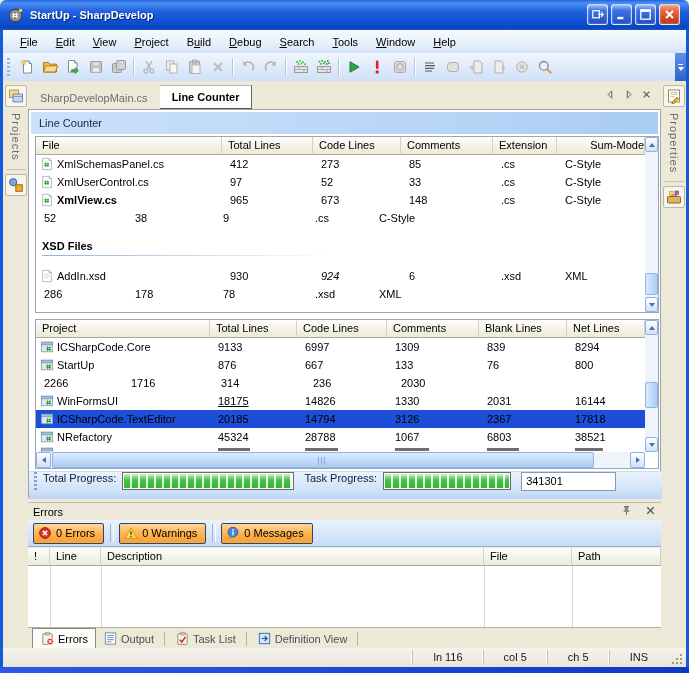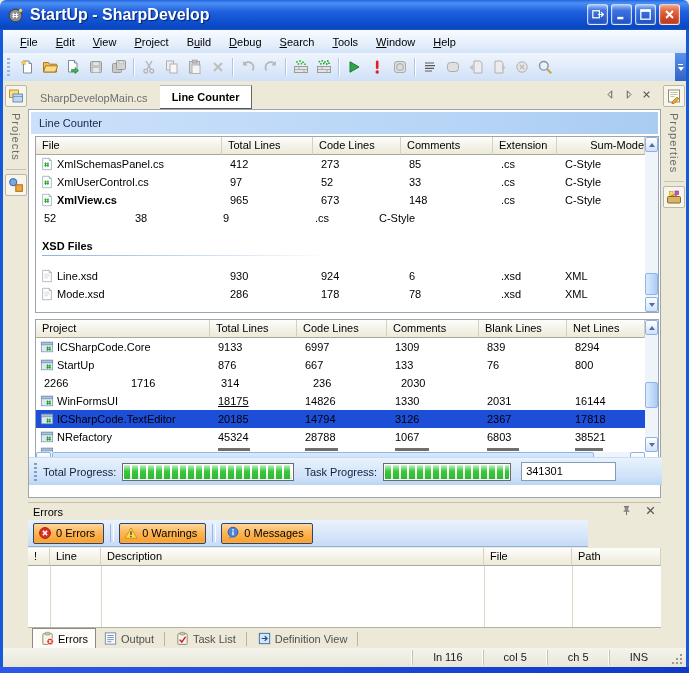--- a/index.html
+++ b/index.html
@@ -5,21 +5,21 @@
   html,body{margin:0;padding:0;}
   body{width:689px;height:673px;position:relative;overflow:hidden;background:#ECE9D8;
        font-family:"Liberation Sans","DejaVu Sans",sans-serif;font-size:11px;color:#000;}
   .ic{display:inline-flex;align-items:center;justify-content:center;line-height:0;}
 
   
   .titlebar{position:absolute;left:0;top:0;width:689px;height:30px;border-radius:6px 6px 0 0;
     background:linear-gradient(180deg,#2663E0 0%,#4A90F4 10%,#2160DE 38%,#0D4FD0 75%,#0A46BE 93%,#1656CC 100%);
     display:flex;align-items:center;}
   .app-icon{margin-left:7px;}
-  .title-text{color:#fff;font-weight:bold;font-size:16px;margin-left:6px;text-shadow:1px 1px 1px rgba(0,25,90,.85);}
+  .title-text{color:#fff;font-weight:bold;font-size:11px;margin-left:6px;text-shadow:1px 1px 1px rgba(0,25,90,.85);}
   .tb-buttons{position:absolute;right:9px;top:4px;display:flex;gap:3px;}
   .tb-btn{width:21px;height:21px;border-radius:3px;border:1px solid rgba(255,255,255,.75);box-sizing:border-box;
     display:flex;align-items:center;justify-content:center;
     background:linear-gradient(180deg,#9CC0F8 0%,#3E74E0 28%,#2C5FD0 70%,#1E4FC0 100%);
     box-shadow:inset 0 0 2px rgba(255,255,255,.5);}
   .tb-btn.close-button{background:linear-gradient(180deg,#F2A48C 0%,#E06A45 30%,#CC4422 75%,#B53A1B 100%);}
   .border-left{position:absolute;left:0;top:30px;width:3px;height:643px;background:#155AD8;}
   .border-right{position:absolute;right:0;top:30px;width:3px;height:643px;background:#155AD8;}
   .border-bottom{position:absolute;left:0;top:667px;width:689px;height:6px;background:linear-gradient(90deg,#2C57E8,#0F38C8);}
 
@@ -89,38 +89,38 @@
   .tri-left{width:0;height:0;border-top:3px solid transparent;border-bottom:3px solid transparent;border-right:4px solid #4D6FA8;}
   .tri-right{width:0;height:0;border-top:3px solid transparent;border-bottom:3px solid transparent;border-left:4px solid #4D6FA8;}
   .sb-thumb-v{position:absolute;left:0;width:13px;background:linear-gradient(90deg,#DCEBFD,#A9CCF6);
     border:1px solid #90B4E6;border-radius:2px;box-sizing:border-box;}
   .sb-thumb-h{position:absolute;top:0;height:16px;background:linear-gradient(180deg,#DCEBFD,#A9CCF6);
     border:1px solid #90B4E6;border-radius:2px;box-sizing:border-box;}
   .sb-thumb-h::after{content:"";position:absolute;left:50%;top:4px;width:9px;height:8px;margin-left:-5px;
     background:repeating-linear-gradient(90deg,#7FA8DC 0 1px,rgba(0,0,0,0) 1px 3px);}
 
   
-  .prog-band{position:absolute;left:0;top:347px;width:633px;height:28px;box-sizing:border-box;
+  .prog-band{position:absolute;left:0;top:361px;width:633px;height:28px;box-sizing:border-box;
     border-top:1px solid #C7DCF6;background:linear-gradient(180deg,#E9F2FD 0%,#CFE2F8 70%,#BBD5F4 100%);
-    display:flex;align-items:center;}
+    display:flex;}
   .prog-grip{width:3px;height:18px;margin:0 6px 0 5px;background:repeating-linear-gradient(180deg,#7E9FCB 0 2px,rgba(0,0,0,0) 2px 4px);}
   .prog-label{color:#0f1e3d;margin-right:6px;white-space:nowrap;}
   .pbar{height:18px;border:1px solid #6B6B6B;background:#fff;padding:1px;box-sizing:border-box;margin-right:10px;}
   .pbar .fill{height:100%;
     background:linear-gradient(180deg,rgba(255,255,255,.75),rgba(255,255,255,0) 45%,rgba(0,90,0,.14)),
                repeating-linear-gradient(90deg,#38C838 0 6px,#fff 6px 8px);}
   .counter-box{width:95px;height:19px;background:#fff;border:1px solid #7F9DB9;box-sizing:border-box;
     line-height:17px;padding-left:4px;}
 
   
   .errors{position:absolute;left:28px;top:502px;width:633px;height:146px;background:#ECE9D8;border-top:1px solid #C4C0AE;}
   .err-title{position:absolute;left:0;top:0;width:633px;height:17px;display:flex;align-items:center;}
   .err-title span{margin-left:5px;}
   .err-title-icons{position:absolute;right:4px;top:1px;display:flex;gap:6px;}
-  .err-toolbar{position:absolute;left:0;top:17px;width:560px;height:27px;display:flex;align-items:center;
+  .err-toolbar{position:absolute;left:0;top:17px;width:633px;height:27px;display:flex;align-items:center;
     background:linear-gradient(180deg,#EAF2FC 0%,#D6E5FA 60%,#C6DBF7 100%);border-bottom:1px solid #8FB0DC;box-sizing:border-box;}
   .err-btn{display:flex;align-items:center;gap:4px;height:21px;margin-left:5px;padding:0 8px 0 4px;
     border:1px solid #31446E;border-radius:2px;box-sizing:border-box;
     background:linear-gradient(180deg,#FFD79E 0%,#FDB656 45%,#F9A332 90%,#FBAE44 100%);}
   .err-sep{width:2px;height:18px;margin-left:6px;border-left:1px solid #9AB5E0;border-right:1px solid #FFF;}
   .err-grid{position:absolute;left:0;top:45px;width:633px;height:79px;background:#fff;}
   .err-grid .thead{height:18px;}
   .vline{position:absolute;top:18px;width:1px;height:61px;background:#DCD9C9;}
   .b-tabs{position:absolute;left:0;top:124px;width:633px;height:22px;display:flex;align-items:center;background:#ECE9D8;
     border-top:1px solid #B6B2A0;box-sizing:border-box;padding-left:4px;}
@@ -569,39 +569,29 @@
           </div>
           <div class="t-row">
             <div class="td first" style="width: 186px;">
               <span class="ic">
                 <svg width="14" height="14" viewBox="0 0 16 16">
                   <path d="M3 1.5h7.5L13 4v10.5H3z" fill="#fff" stroke="#9aa0a8" stroke-width="0.8"></path>
                   <path d="M10.5 1.5V4H13" fill="#e4e6ea" stroke="#9aa0a8" stroke-width="0.8"></path>
                   <path d="M5 6h6M5 8h6M5 10h4" stroke="#c8ccd4" stroke-width="0.8" fill="none"></path>
                 </svg>
               </span>
-              <span>Line.xsd</span>
+              <span>AddIn.xsd</span>
             </div>
             <div class="td" style="width: 91px;">930</div>
-            <div class="td" style="width: 88px;">924</div>
+            <div class="td" style="width: 88px; font-style: italic;">924</div>
             <div class="td" style="width: 92px;">6</div>
             <div class="td" style="width: 64px;">.xsd</div>
             <div class="td" style="width: 88px;">XML</div>
           </div>
           <div class="t-row">
-            <div class="td first" style="width: 186px;">
-              <span class="ic">
-                <svg width="14" height="14" viewBox="0 0 16 16">
-                  <path d="M3 1.5h7.5L13 4v10.5H3z" fill="#fff" stroke="#9aa0a8" stroke-width="0.8"></path>
-                  <path d="M10.5 1.5V4H13" fill="#e4e6ea" stroke="#9aa0a8" stroke-width="0.8"></path>
-                  <path d="M5 6h6M5 8h6M5 10h4" stroke="#c8ccd4" stroke-width="0.8" fill="none"></path>
-                </svg>
-              </span>
-              <span>Mode.xsd</span>
-            </div>
             <div class="td" style="width: 91px;">286</div>
             <div class="td" style="width: 88px;">178</div>
             <div class="td" style="width: 92px;">78</div>
             <div class="td" style="width: 64px;">.xsd</div>
             <div class="td" style="width: 88px;">XML</div>
           </div>
         </div>
       <div class="vsb" style="height:175px;">
         <div class="sb-btn" style="top:0;">
             <span class="tri-up"></span>

